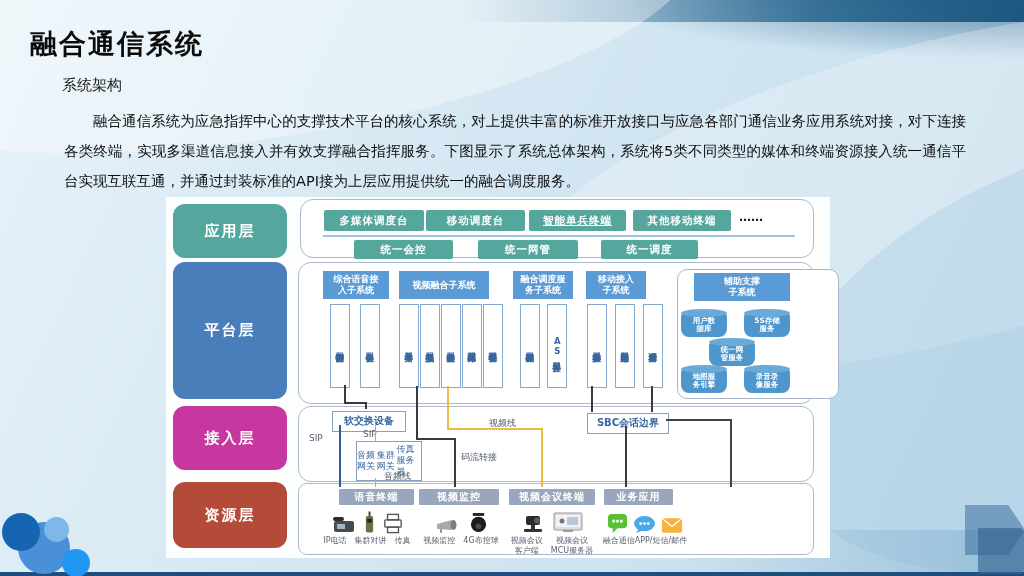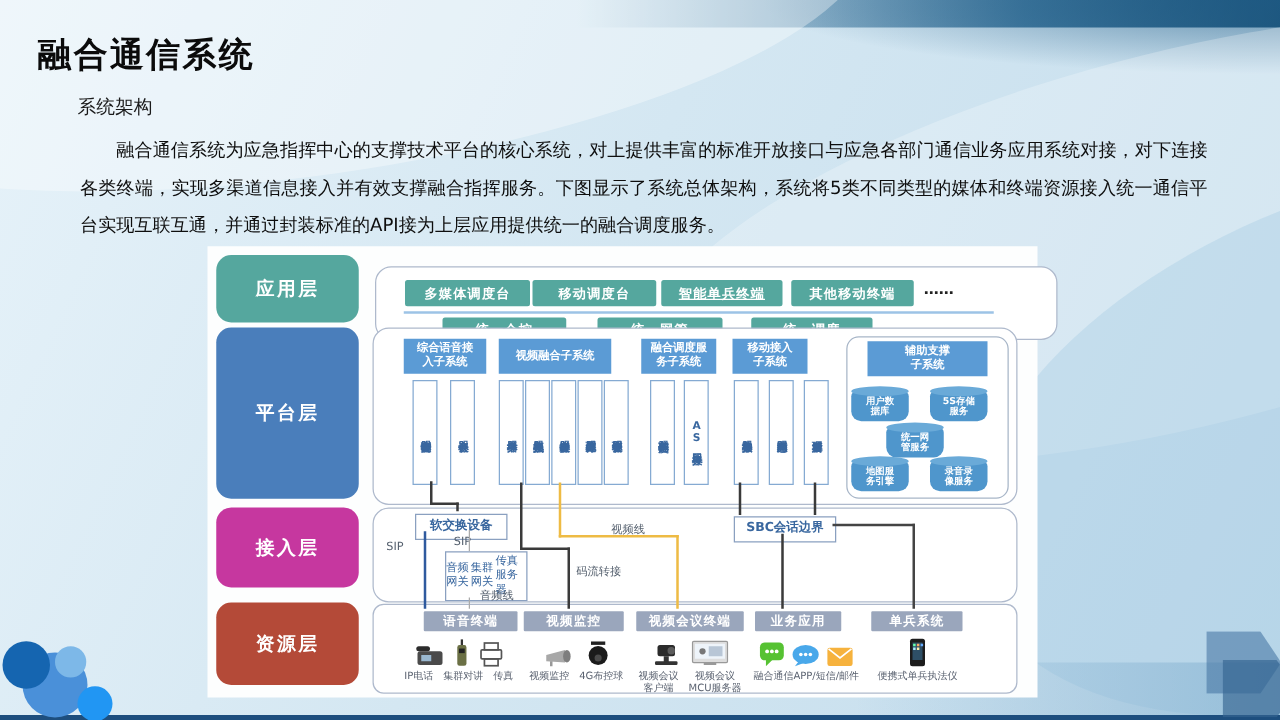--- a/index.html
+++ b/index.html
@@ -22,21 +22,21 @@
   .layerbox{position:absolute;left:173px;width:114px;border-radius:12px;color:#fff;
     font-size:15px;font-weight:bold;display:flex;align-items:center;justify-content:center;letter-spacing:2px;}
   .rowbox{position:absolute;background:#fff;border:1px solid #aeb9cc;border-radius:13px;}
   .teal{position:absolute;background:#55a79e;border-radius:2px;color:#fff;font-size:10.5px;font-weight:bold;
     display:flex;align-items:center;justify-content:center;letter-spacing:1px;}
   .sysh{position:absolute;top:8px;height:28px;background:#5b9bd5;color:#fff;font-weight:bold;font-size:9px;
     display:flex;align-items:center;justify-content:center;text-align:center;line-height:1.2;white-space:pre-line;}
   .vbox{position:absolute;top:41px;width:18px;height:82px;background:#fff;border:1px solid #85aad2;
     color:#39679f;font-size:8.5px;font-weight:bold;writing-mode:vertical-rl;text-orientation:upright;
     display:flex;align-items:center;justify-content:center;line-height:1;}
-  .auxbox{position:absolute;border:1px solid #a8b6c8;border-radius:10px;background:#fff;}
+  .auxbox{position:absolute;border:1px solid #a8b6c8;border-radius:10px;background:#fff;padding-left:32px;}
   .cyl{position:absolute;width:46px;height:24px;background:#4f96cc;border-radius:4px 4px 8px 8px;
     color:#fff;font-size:7.5px;font-weight:bold;display:flex;align-items:center;justify-content:center;
     text-align:center;line-height:1.1;}
   .cyl::before{content:"";position:absolute;top:-4px;left:0;width:100%;height:8px;border-radius:50%;background:#6aaad8;}
   .abox{position:absolute;background:#fff;border:1px solid #8aa0c0;color:#39679f;font-size:10px;font-weight:bold;
     display:flex;align-items:center;justify-content:center;text-align:left;line-height:1.25;}
   .lbl{position:absolute;font-size:9px;color:#55606e;}
   .reshdr{position:absolute;background:#9aa6bc;color:#fff;font-size:10px;font-weight:bold;height:16px;
     display:flex;align-items:center;justify-content:center;letter-spacing:1px;border-radius:1px;}
   .resgrp{position:absolute;top:0;height:100%;}
@@ -82,21 +82,21 @@
   <div class="layerbox" style="top:262px;height:137px;background:#4a7ebb;">
       <span>平台层</span>
     </div>
   <div class="layerbox" style="top:406px;height:64px;background:#c6379f;">
       <span>接入层</span>
     </div>
   <div class="layerbox" style="top:482px;height:66px;background:#b44a38;">
       <span>资源层</span>
     </div>
 
-  <div class="rowbox" style="left:300px;top:213px;width:512px;height:57px;padding-left:32px;">
+  <div class="rowbox" style="left:300px;top:199px;width:512px;height:57px;">
     <div class="teal" style="left:23px;top:10px;width:100px;height:21px;">多媒体调度台</div>
     <div class="teal" style="left:125px;top:10px;width:99px;height:21px;">移动调度台</div>
     <div class="teal" style="left:228px;top:10px;width:97px;height:21px;text-decoration:underline;">智能单兵终端</div>
     <div class="teal" style="left:332px;top:10px;width:98px;height:21px;text-align:center;">其他移动终端</div>
     <div class="dots" style="left:438px;top:10px;">……</div>
     <div class="divline" style="left:22px;top:35px;width:472px;"></div>
     <div class="teal" style="left:53px;top:40px;width:99px;height:19px;">统一会控</div>
     <div class="teal" style="left:177px;top:40px;width:100px;height:19px;">统一网管</div>
     <div class="teal" style="left:300px;top:40px;width:97px;height:19px;">统一调度</div>
   </div>
@@ -251,37 +251,20 @@
         <svg width="22" height="17" viewBox="0 0 24 18">
             <rect x="1" y="1" width="22" height="16" rx="2" fill="#f6b23d"></rect>
             <polyline points="2,2 12,10 22,2" fill="none" stroke="#fff" stroke-width="1.5"></polyline>
           </svg>
       </div>
       <div class="caps">
         <span>融合通信APP/短信/邮件</span>
       </div>
     </div>
 
-    <div class="resgrp" style="left:392px;width:86px;">
-      <div class="reshdr" style="left:6px;top:5px;width:73px;">单兵系统</div>
-      <div class="icons">
-        <svg width="14" height="24" viewBox="0 0 14 24">
-            <rect x="1" y="1" width="12" height="22" rx="2" fill="#1c1c1c"></rect>
-            <rect x="3" y="4" width="8" height="14" fill="#2e4f66"></rect>
-            <rect x="3.5" y="5" width="2" height="2" fill="#66ffaa"></rect>
-            <rect x="6.5" y="5" width="2" height="2" fill="#ffaa66"></rect>
-            <rect x="9.5" y="5" width="2" height="2" fill="#66aaff"></rect>
-            <rect x="3.5" y="8" width="2" height="2" fill="#aaeeff"></rect>
-            <rect x="6.5" y="8" width="2" height="2" fill="#ffeeaa"></rect>
-          </svg>
-      </div>
-      <div class="caps">
-        <span>便携式单兵执法仪</span>
-      </div>
-    </div>
   </div>
 
   <div class="ln" style="left:344px;top:385px;width:2px;height:19px;"></div>
   <div class="ln" style="left:344px;top:402px;width:23px;height:2px;"></div>
   <div class="ln" style="left:365px;top:402px;width:2px;height:7px;"></div>
   <div class="ln" style="left:339px;top:425px;width:2px;height:62px;background:#2f5a9e;"></div>
   <div class="ln" style="left:375px;top:424px;width:1px;height:17px;background:#aaa;"></div>
   <div class="ln" style="left:375px;top:478px;width:1px;height:9px;background:#aaa;"></div>
   <div class="ln" style="left:416px;top:386px;width:2px;height:54px;"></div>
   <div class="ln" style="left:416px;top:438px;width:40px;height:2px;"></div>

